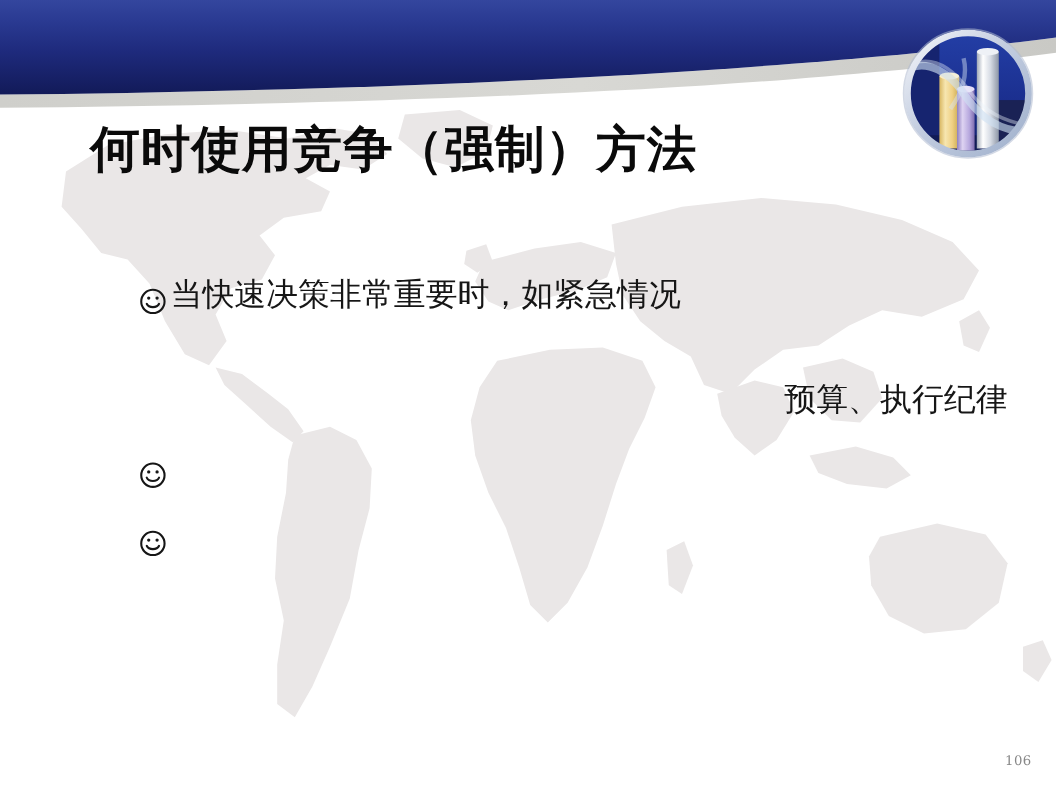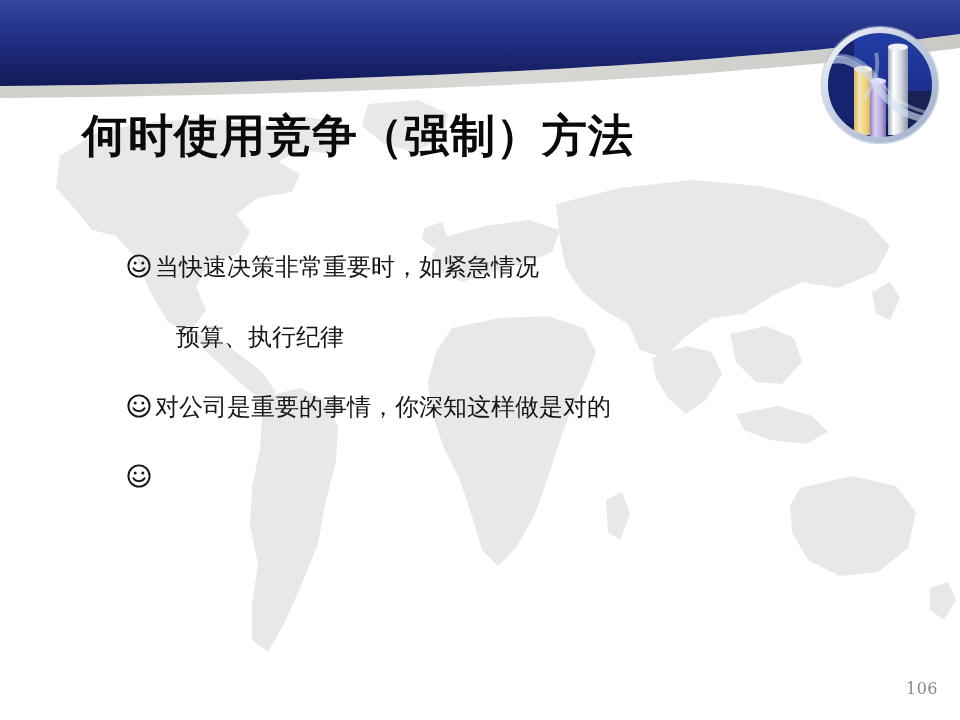--- a/index.html
+++ b/index.html
@@ -69,28 +69,29 @@
   #body {
     position: absolute;
     left: 126px;
     top: 250px;
     width: 790px;
     z-index: 3;
     color: #161616;
   }
   .bullet-line {
     display: flex;
-    align-items: flex-start;
-    font-size: 24px;
+    align-items: flex-end;
+    font-size: 29px;
     line-height: 34px;
     margin-bottom: 36px;
     white-space: nowrap;
   }
   .bullet-line.cont {
     margin-bottom: 36px;
+    flex-direction: column;
   }
   .bullet-mark {
     flex: 0 0 auto;
     width: 26px;
     height: 26px;
     margin-right: 3px;
     position: relative;
     top: 3px;
   }
   .bullet-mark.blank {
@@ -101,21 +102,21 @@
     flex: 0 1 auto;
   }
 
   
   #pagenum {
     position: absolute;
     right: 22px;
     bottom: 22px;
     z-index: 3;
     font-family: "DejaVu Serif", "Liberation Serif", serif;
-    font-size: 16px;
+    font-size: 12px;
     color: #878787;
     letter-spacing: 0.5px;
   }
 </style>
 </head>
 <body>
 
 <div id="slide">
 
   <svg id="worldmap" viewBox="0 0 960 624" preserveAspectRatio="none" aria-hidden="true">
@@ -275,21 +276,20 @@
       <span class="bullet-text">预算、执行纪律</span>
     </div>
 
     <div class="bullet-line">
       <svg class="bullet-mark" viewBox="0 0 26 26" aria-hidden="true">
         <circle cx="13" cy="13" r="10.6" fill="none" stroke="#161616" stroke-width="1.9"></circle>
         <circle cx="9.2" cy="10" r="1.5" fill="#161616"></circle>
         <circle cx="16.8" cy="10" r="1.5" fill="#161616"></circle>
         <path d="M7.4,15.2 C9.3,19.2 16.7,19.2 18.6,15.2" fill="none" stroke="#161616" stroke-width="1.9" stroke-linecap="round"></path>
       </svg>
-      <span class="bullet-text">对公司是重要的事情，你深知这样做是对的</span>
     </div>
 
     <div class="bullet-line">
       <svg class="bullet-mark" viewBox="0 0 26 26" aria-hidden="true">
         <circle cx="13" cy="13" r="10.6" fill="none" stroke="#161616" stroke-width="1.9"></circle>
         <circle cx="9.2" cy="10" r="1.5" fill="#161616"></circle>
         <circle cx="16.8" cy="10" r="1.5" fill="#161616"></circle>
         <path d="M7.4,15.2 C9.3,19.2 16.7,19.2 18.6,15.2" fill="none" stroke="#161616" stroke-width="1.9" stroke-linecap="round"></path>
       </svg>
     </div>

